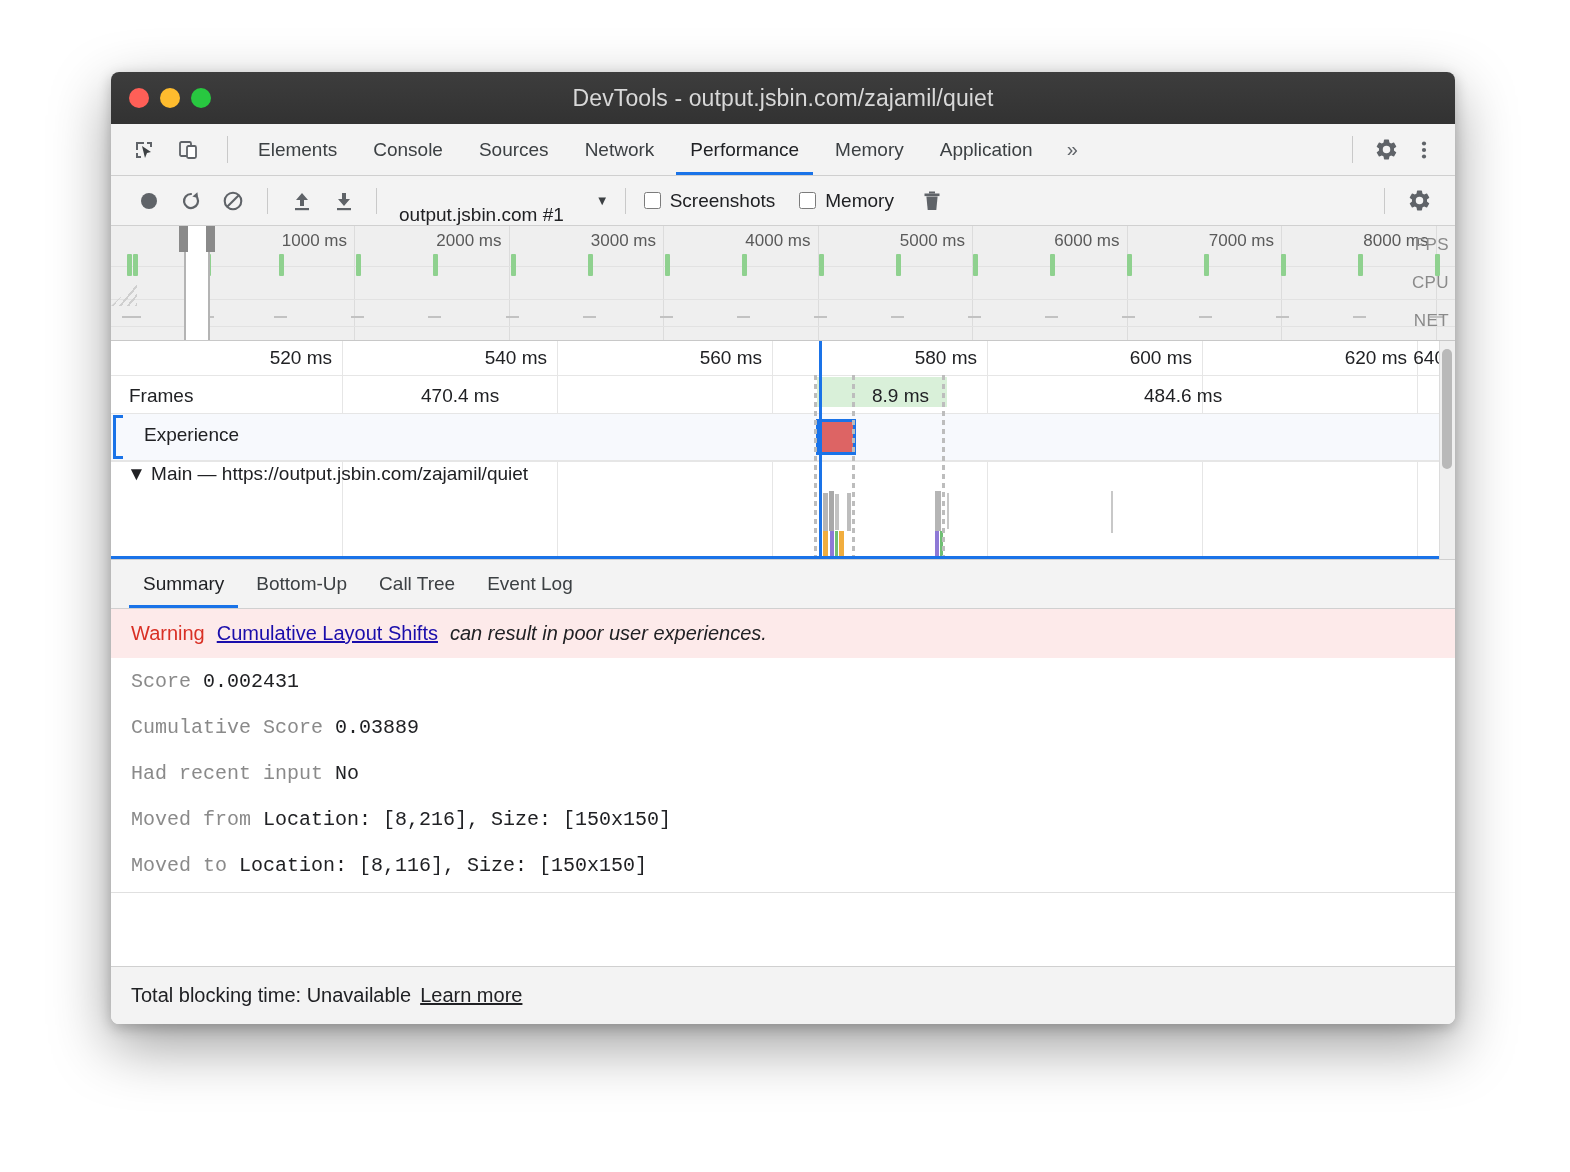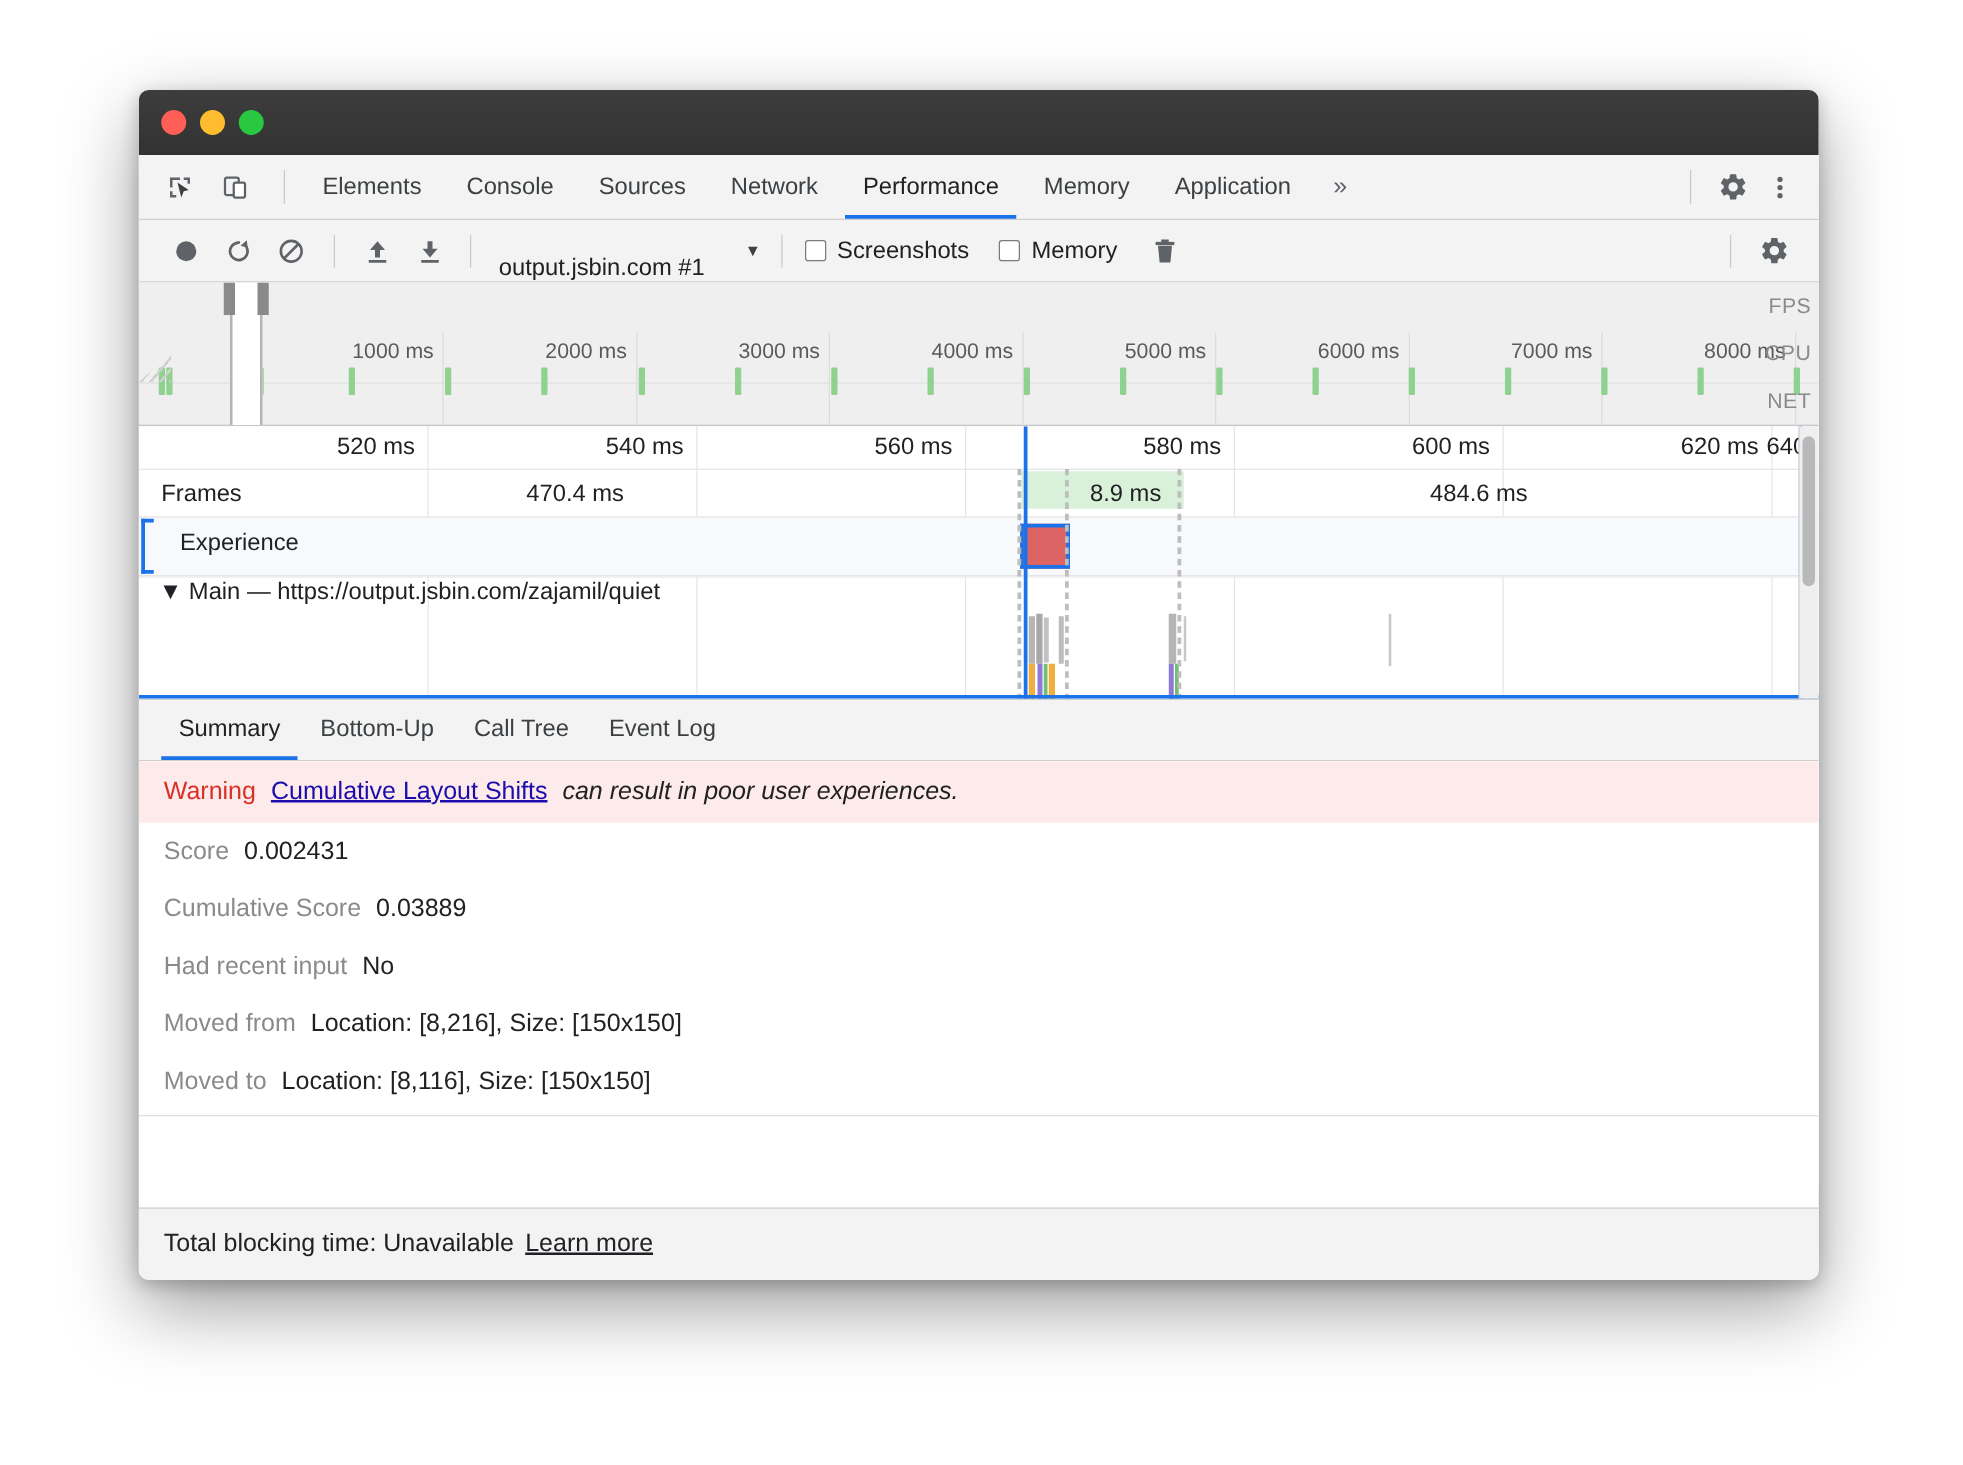--- a/index.html
+++ b/index.html
@@ -88,21 +88,21 @@
   #pt-right { margin-left: auto; display:flex; align-items:center; padding-right: 16px; }
 
   
   #overview {
     height: 115px;
     background: #efefef;
     position: relative;
     border-bottom: 1px solid #c8c8c8;
     overflow: hidden;
   }
-  .ov-grid { position: absolute; inset: 0; margin-top: 40px; }
+  .ov-grid { position: absolute; inset: 0; }
   .ov-vline { position: absolute; top: 0; bottom: 0; width: 1px; background: #dcdcdc; }
   .ov-hline { position: absolute; left: 0; right: 0; height: 1px; background: #e2e2e2; }
   .ov-tick {
     position: absolute; top: 5px;
     font-size: 17px; color: #5a5a5a;
     transform: translateX(-100%);
     padding-right: 7px;
     white-space: nowrap;
   }
   .fps-bar { position: absolute; width: 5px; background: #8fd18f; border-radius: 1px; }
@@ -224,20 +224,21 @@
     display: flex; align-items: baseline; gap: 12px;
     font-size: 20px;
   }
   #warn-word { color: #d93025; }
   #warn-link { color: #1a0dab; text-decoration: underline; cursor: pointer; }
   #warn-rest { color: #202124; font-style: italic; }
   .drow {
     display: flex; align-items: baseline; gap: 12px;
     padding: 0 0 0 20px; height: 46px;
     font-size: 20px;
+    font-family: Liberation Mono, monospace;
   }
   .drow .k { color: #8a8a8a; }
   .drow .v { color: #202124; }
   #sum-divider { position: absolute; left: 0; right: 0; height: 1px; background: #e0e0e0; }
 
   
   #footer {
     position: absolute; left: 0; right: 0; bottom: 0;
     height: 58px; background: #f3f3f3;
     border-top: 1px solid #d0d0d0;
@@ -252,20 +253,21 @@
 <body>
 
 <div id="window">
 
   <div id="titlebar">
     <div class="traffic">
       <div class="tl red"></div>
       <div class="tl yellow"></div>
       <div class="tl green"></div>
     </div>
+    <div id="win-title">DevTools - output.jsbin.com/zajamil/quiet</div>
   </div>
 
   <div id="tabstrip">
     <div class="tb-icons">
       <div class="tb-ico">
         <svg width="22" height="22" viewBox="0 0 22 22">
           <path d="M3 3 h8 v2 h-6 v6 h-2 z" fill="#5f6368"></path>
           <path d="M19 3 h-5 v2 h3 v3 h2 z" fill="#5f6368"></path>
           <path d="M3 19 h5 v-2 h-3 v-3 h-2 z" fill="#5f6368"></path>
           <path d="M9 7 l9 6 l-4 1 l-2 5 z" fill="#3c4043"></path>

